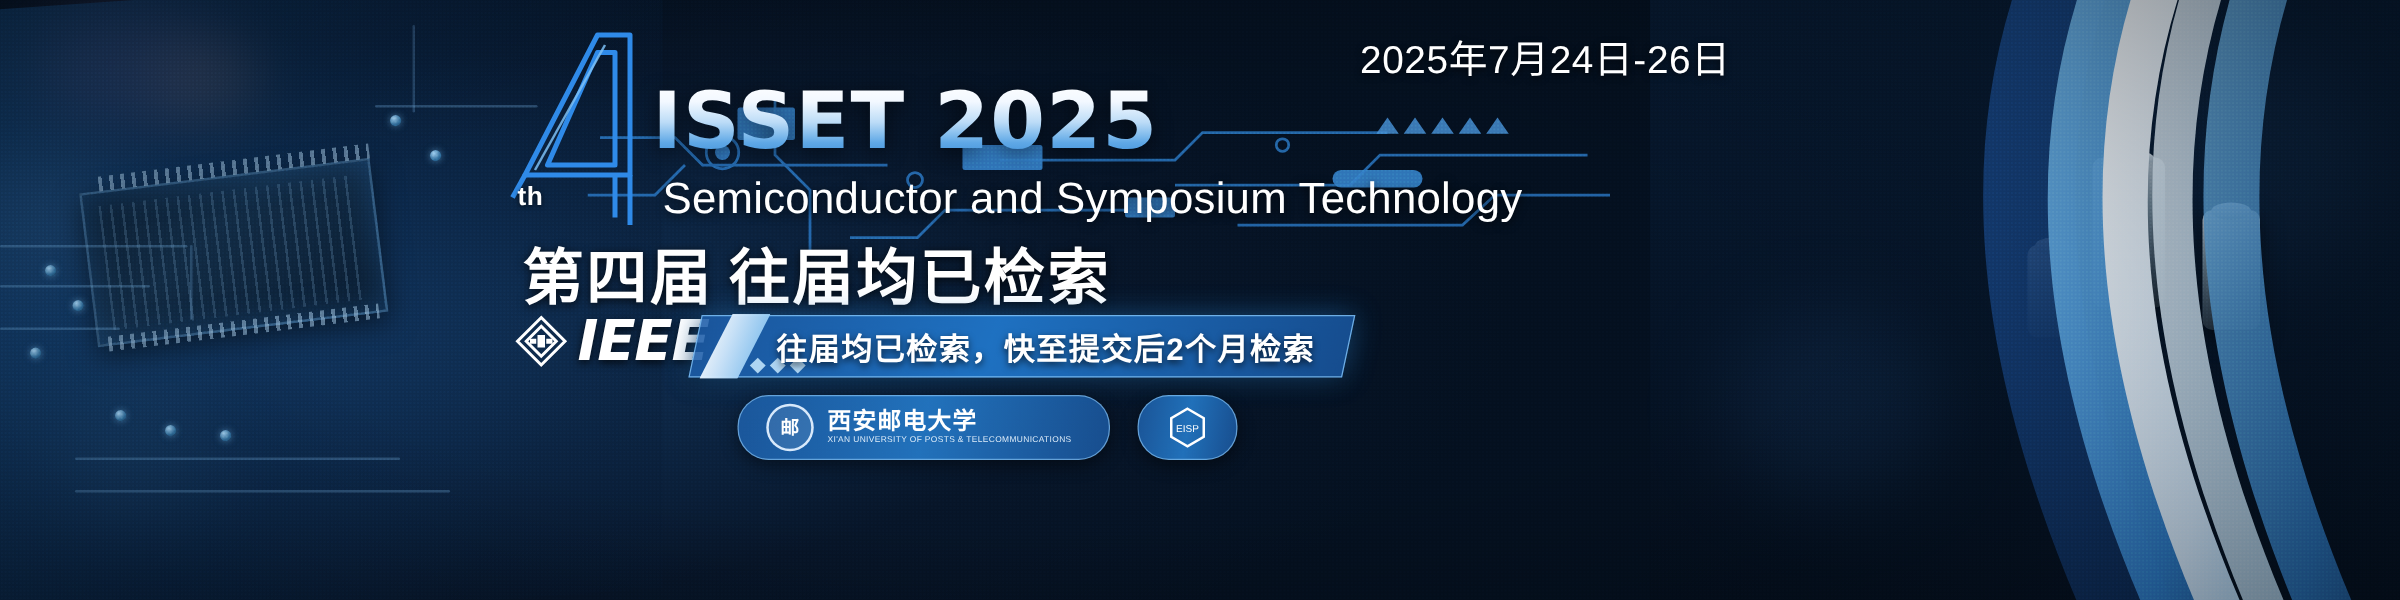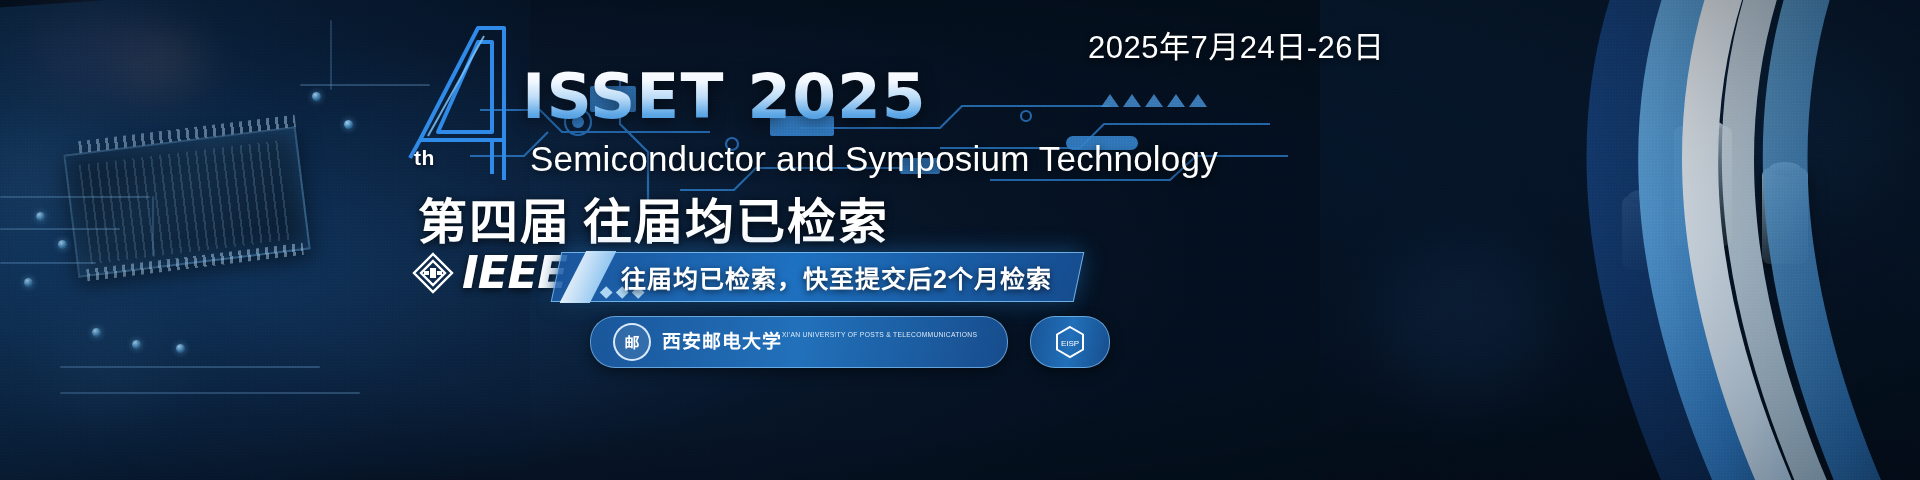--- a/index.html
+++ b/index.html
@@ -172,21 +172,21 @@
     border:1px solid rgba(150,210,255,.6);
     box-shadow:0 4px 14px rgba(0,0,0,.45);
   }
   .pill-logo{
     width:34px;height:34px;border-radius:50%;flex:none;
     border:2px solid rgba(225,240,255,.95);
     display:flex;align-items:center;justify-content:center;
     background:rgba(255,255,255,.10);
   }
   .pill-logo.hex{border-radius:0;border:none;background:none;}
-  .pill-txt{display:flex;flex-direction:row;line-height:1.12;}
+  .pill-txt{display:flex;flex-direction:column;line-height:1.12;}
   .pill-cn{color:#ffffff;font-size:19px;font-weight:700;letter-spacing:1px;white-space:nowrap;}
   .pill-en{color:rgba(235,246,255,.92);font-size:7px;letter-spacing:.3px;white-space:nowrap;
     transform:scale(.96);transform-origin:left center;}
 </style>
 </head>
 <body>
 
 <div class="banner">
 
   <div class="bg-base"></div>

